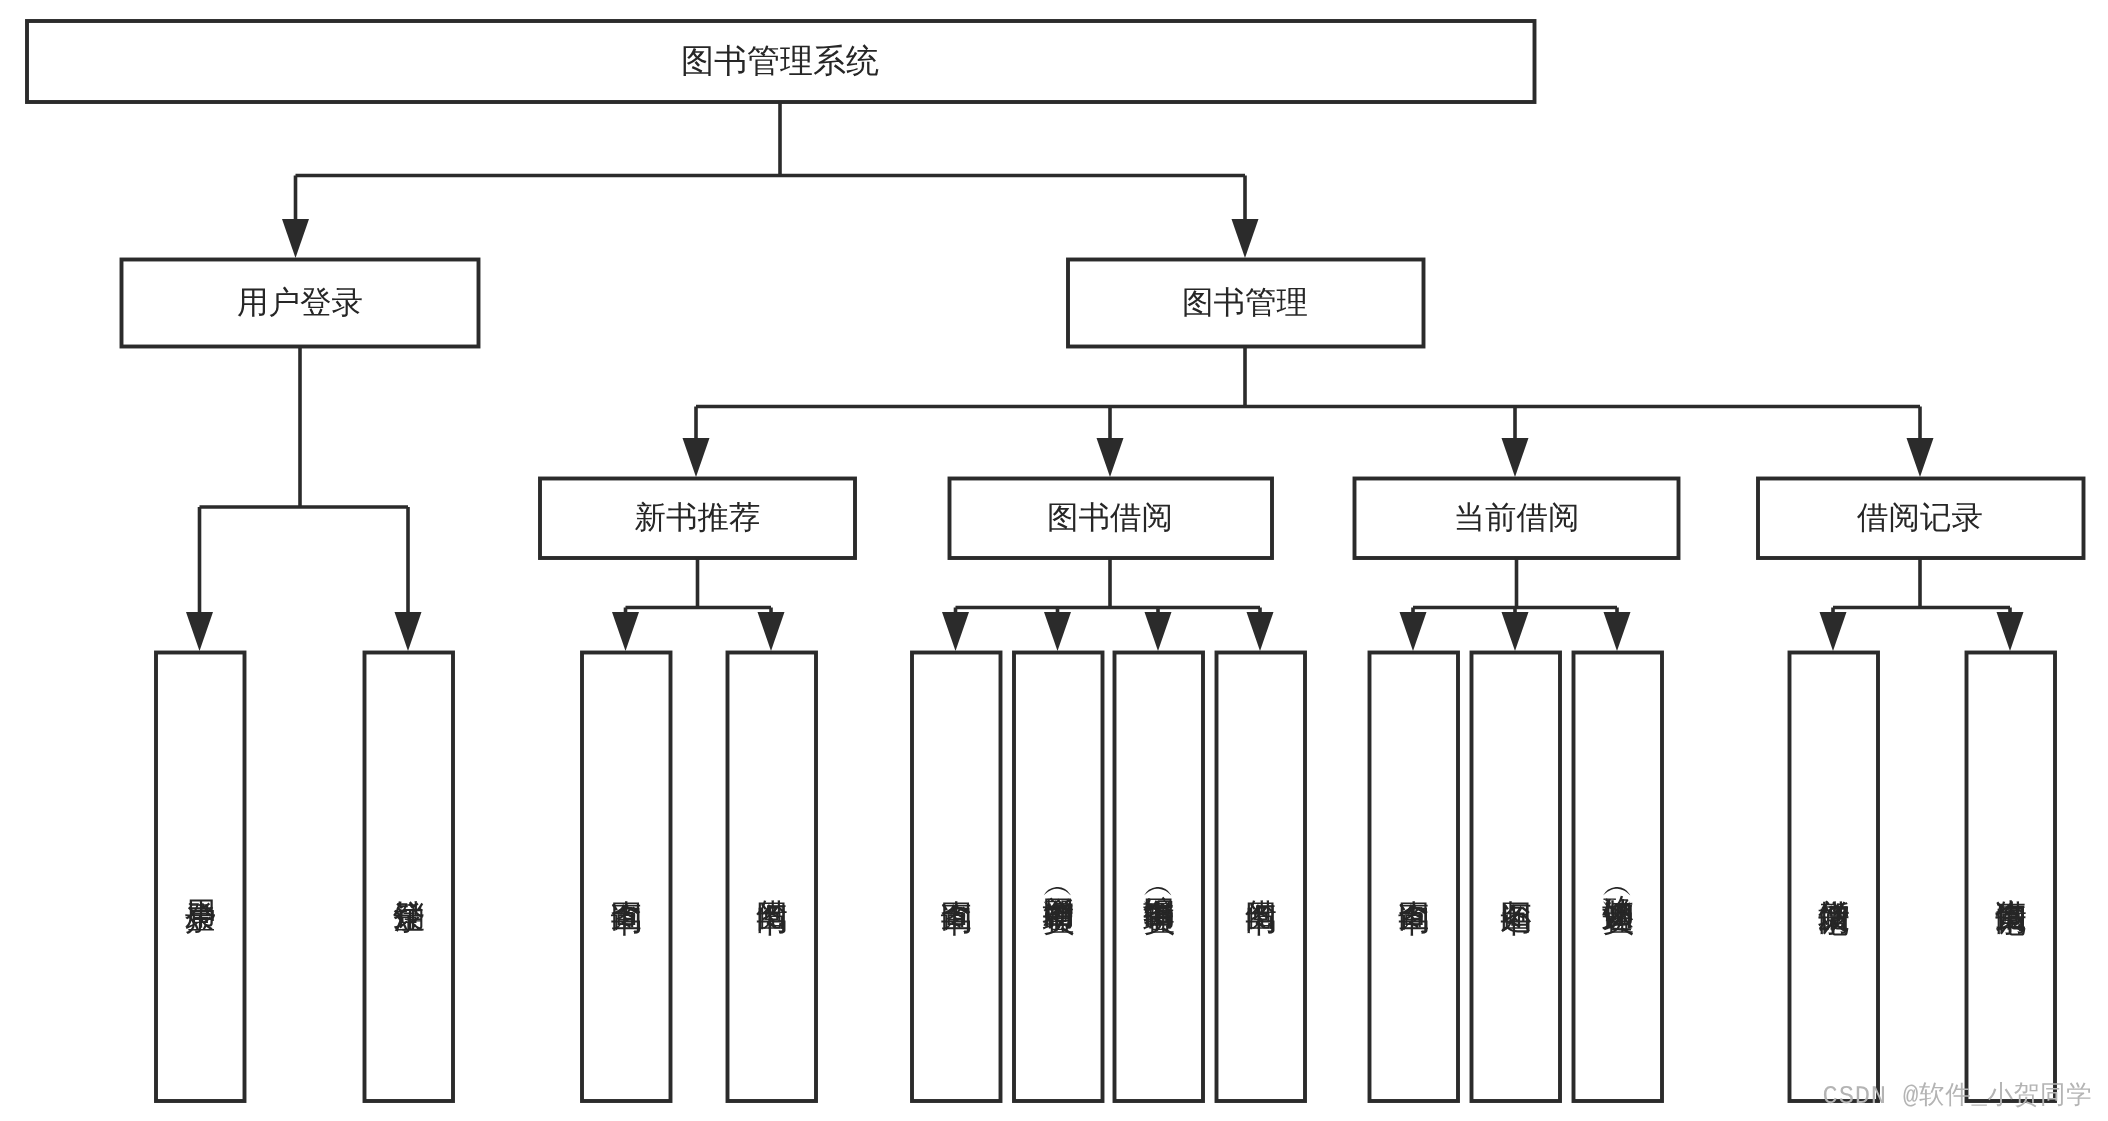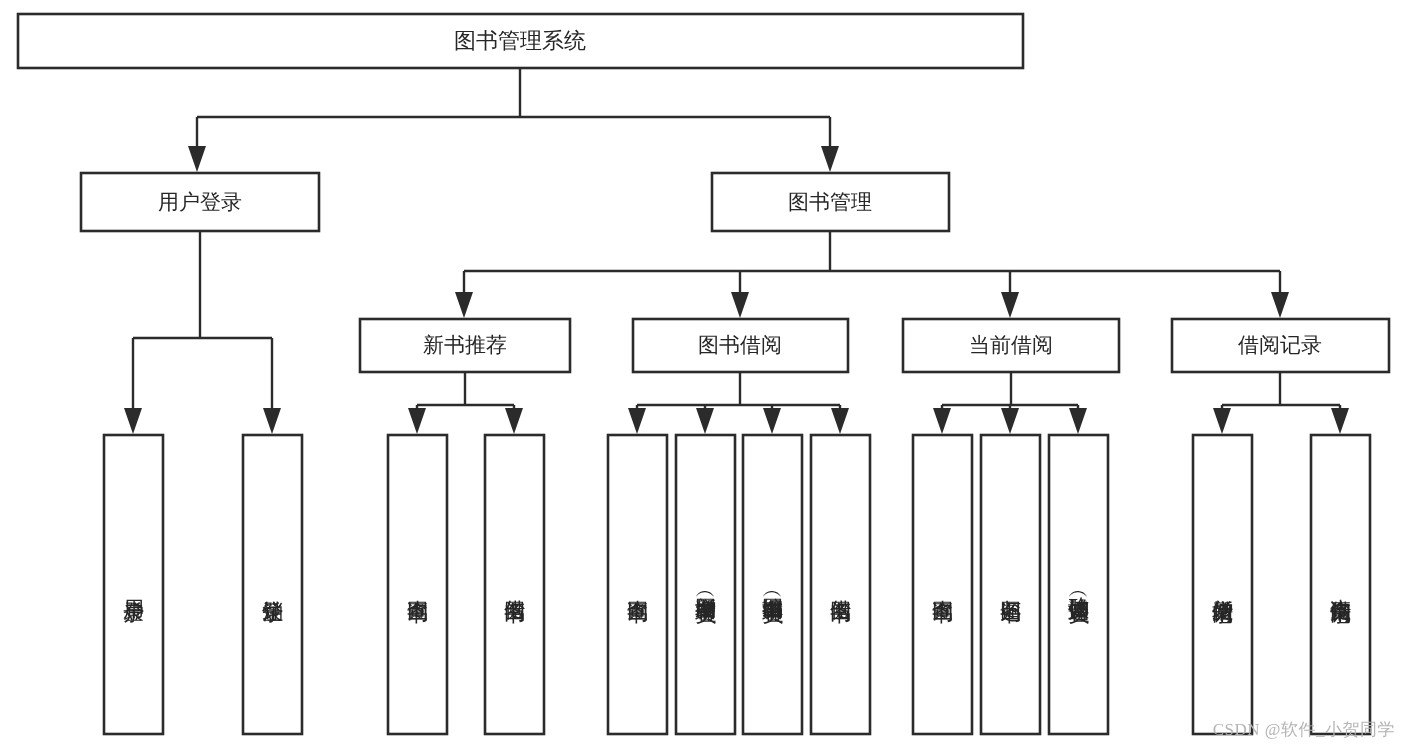--- a/index.html
+++ b/index.html
@@ -70,21 +70,21 @@
     font-size: 21px;
     line-height: 1.06;
     color: #262626;
     letter-spacing: 1px;
     white-space: nowrap;
   }
   #watermark {
     position: absolute;
     right: 10px;
     bottom: 6px;
-    font-family: Liberation Serif, serif;
+    font-family: Liberation Mono, monospace;
     font-size: 17px;
     color: #b4b4b4;
     white-space: nowrap;
     letter-spacing: 0.5px;
   }
 </style>
 </head>
 <body>
 
 <div id="diagram-root">

